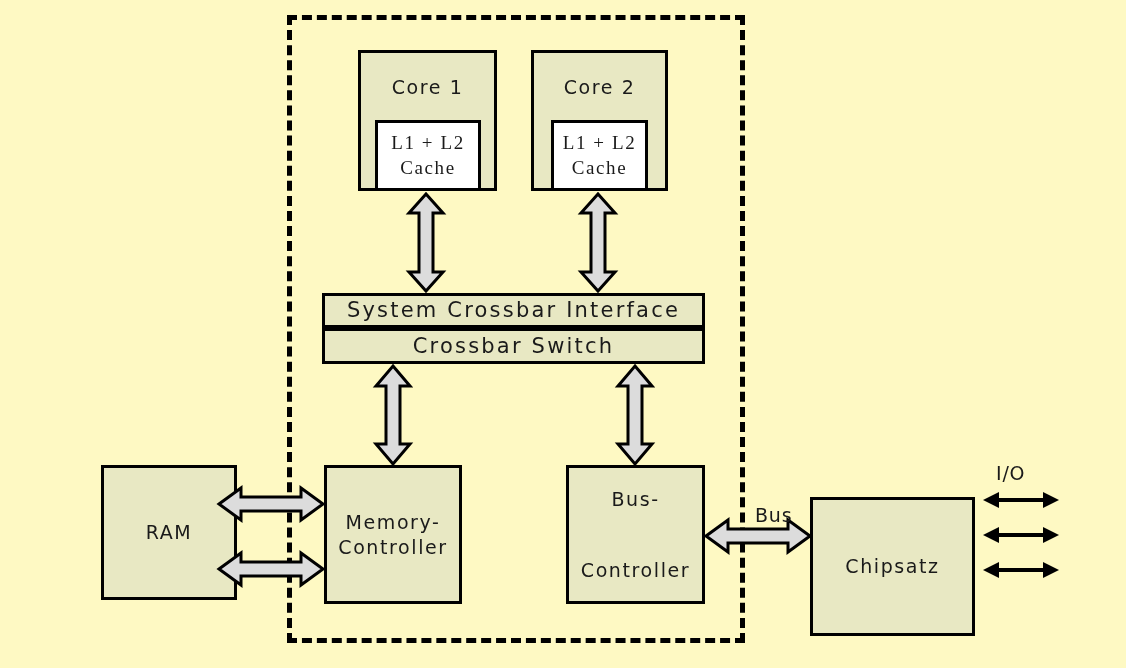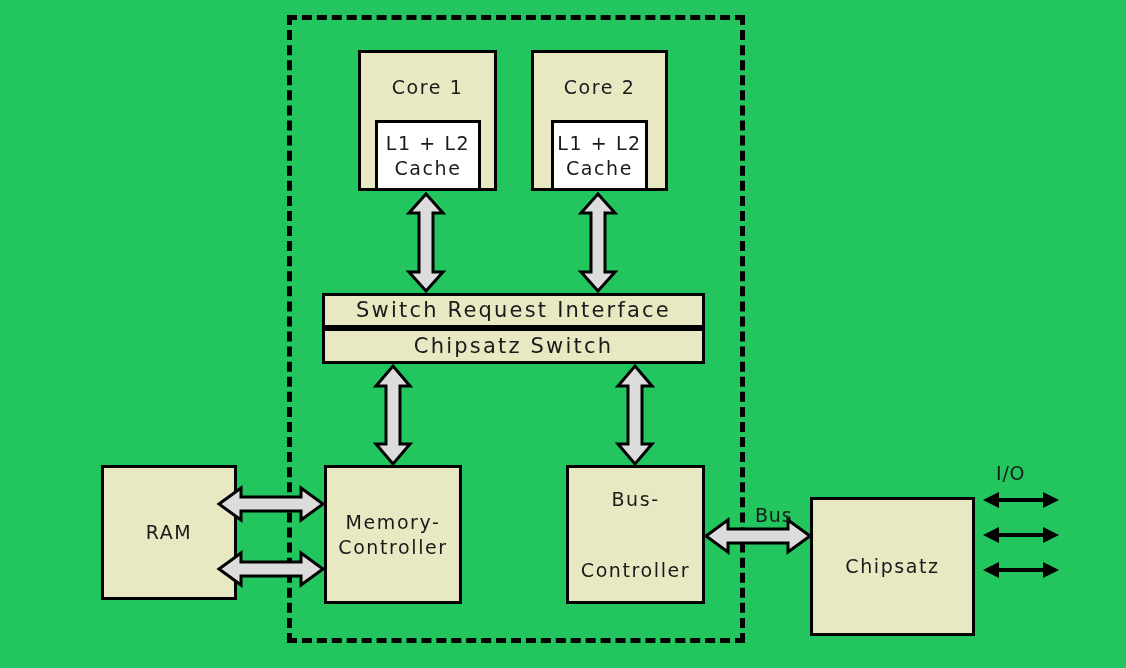--- a/index.html
+++ b/index.html
@@ -7,21 +7,21 @@
     padding: 0;
     background: #ffffff;
   }
   body {
     font-family: "DejaVu Sans", "Liberation Sans", sans-serif;
   }
   #canvas {
     position: relative;
     width: 1126px;
     height: 668px;
-    background: #22c55e;
+    background: #fef9c3;
     overflow: hidden;
   }
   .box {
     position: absolute;
     box-sizing: border-box;
     border: 3px solid #000000;
     background: #e8e8c3;
     display: flex;
     align-items: center;
     justify-content: center;
@@ -59,21 +59,21 @@
     stroke-width: 3;
     stroke-linejoin: miter;
   }
   .io-line {
     stroke: #000000;
     stroke-width: 4;
     fill: none;
   }
   .io-head { fill: #000000; }
   .t-core { font-size: 19px; }
-  .t-cache { font-size: 19px; }
+  .t-cache { font-size: 19px; font-family: Liberation Serif, serif; }
   .t-bar { font-size: 21px; letter-spacing: 2.2px; }
   .t-unit { font-size: 19px; }
   .t-small { font-size: 19px; letter-spacing: 0.8px; }
 </style>
 </head>
 <body>
 
 <div id="canvas">
 
   <div class="die-boundary" style="left:287px; top:15px; width:458px; height:628px;"></div>
@@ -96,25 +96,25 @@
 
   <svg class="arrow-svg" style="left:406px; top:192px;" width="40" height="101" viewBox="0 0 40 101">
     <polygon class="arrow-body" points="20,2 37,21 27,21 27,80 37,80 20,99 3,80 13,80 13,21 3,21"></polygon>
   </svg>
 
   <svg class="arrow-svg" style="left:578px; top:192px;" width="40" height="101" viewBox="0 0 40 101">
     <polygon class="arrow-body" points="20,2 37,21 27,21 27,80 37,80 20,99 3,80 13,80 13,21 3,21"></polygon>
   </svg>
 
   <div class="box t-bar" style="left:322px; top:293px; width:383px; height:35px;">
-    <span>Switch Request Interface</span>
+    <span>System Crossbar Interface</span>
   </div>
 
   <div class="box t-bar" style="left:322px; top:328px; width:383px; height:36px;">
-    <span>Chipsatz Switch</span>
+    <span>Crossbar Switch</span>
   </div>
 
   <svg class="arrow-svg" style="left:373px; top:364px;" width="40" height="102" viewBox="0 0 40 102">
     <polygon class="arrow-body" points="20,2 37,22 27,22 27,80 37,80 20,100 3,80 13,80 13,22 3,22"></polygon>
   </svg>
 
   <svg class="arrow-svg" style="left:615px; top:364px;" width="40" height="102" viewBox="0 0 40 102">
     <polygon class="arrow-body" points="20,2 37,22 27,22 27,80 37,80 20,100 3,80 13,80 13,22 3,22"></polygon>
   </svg>
 

